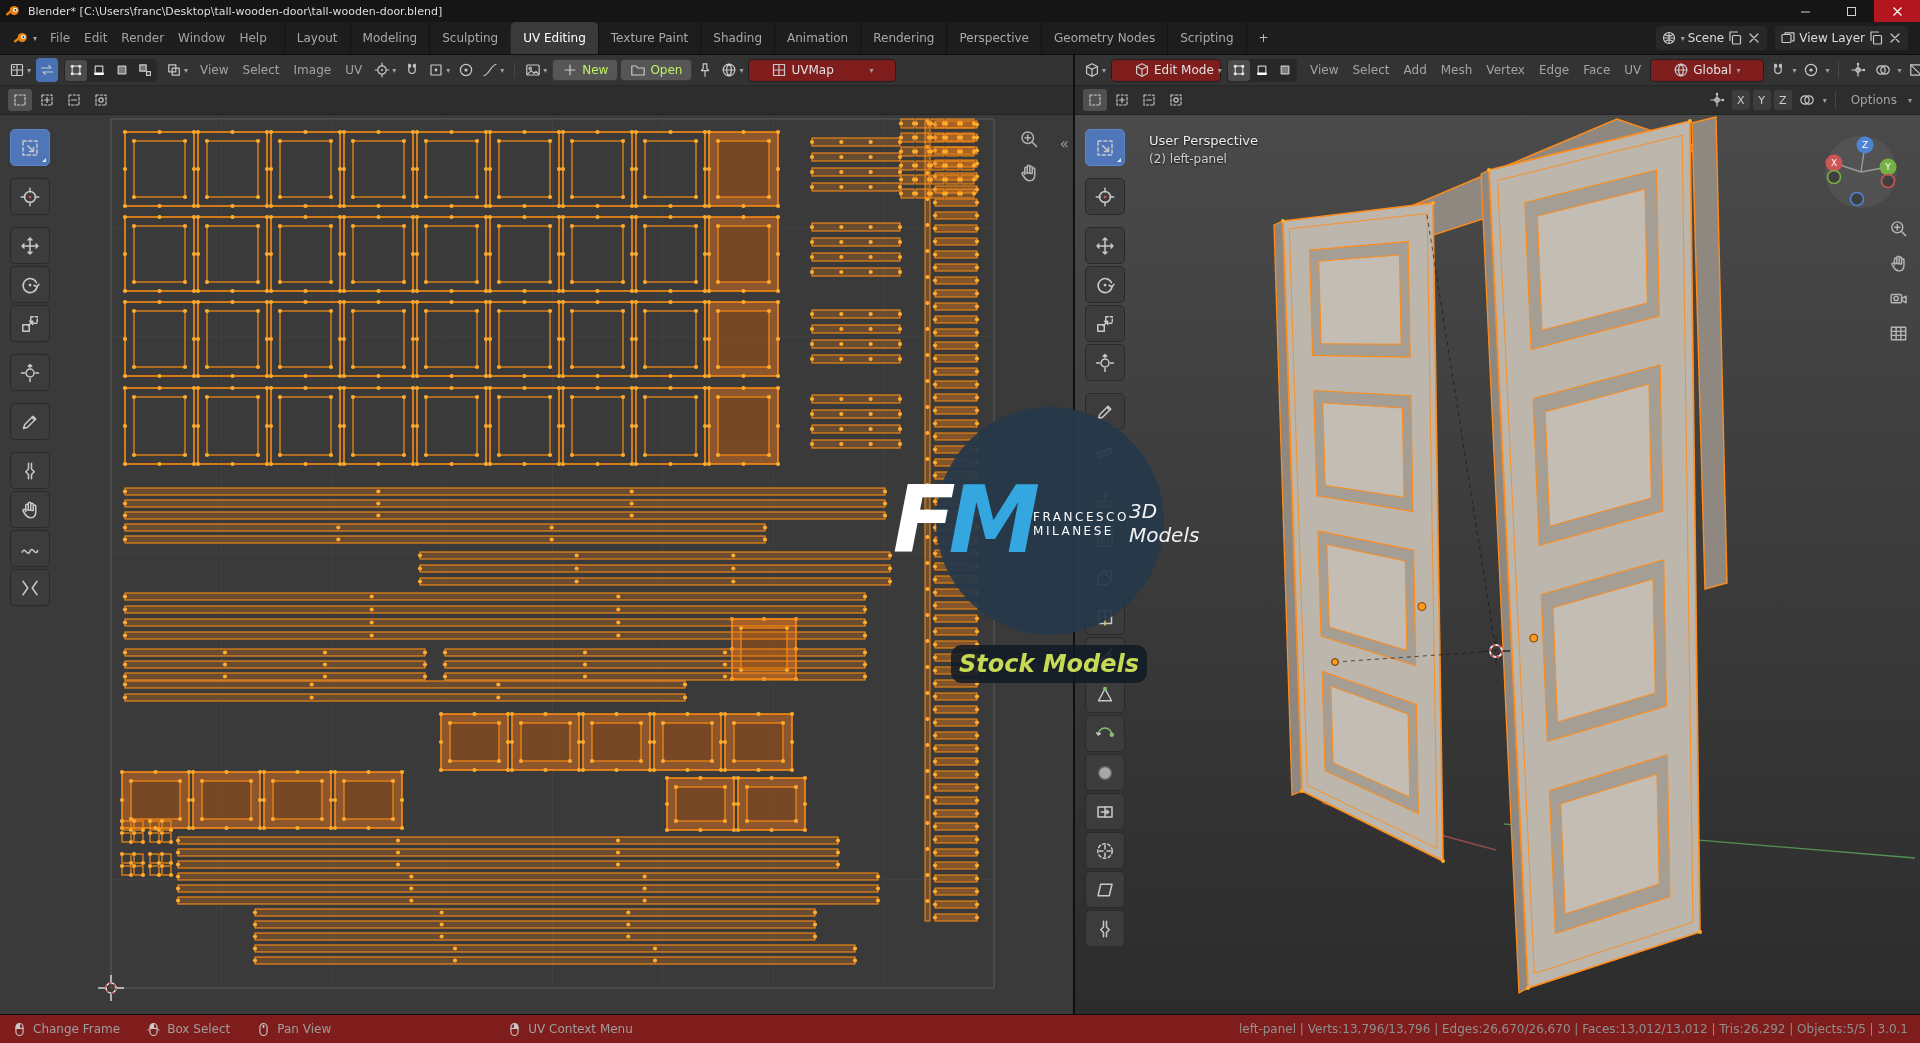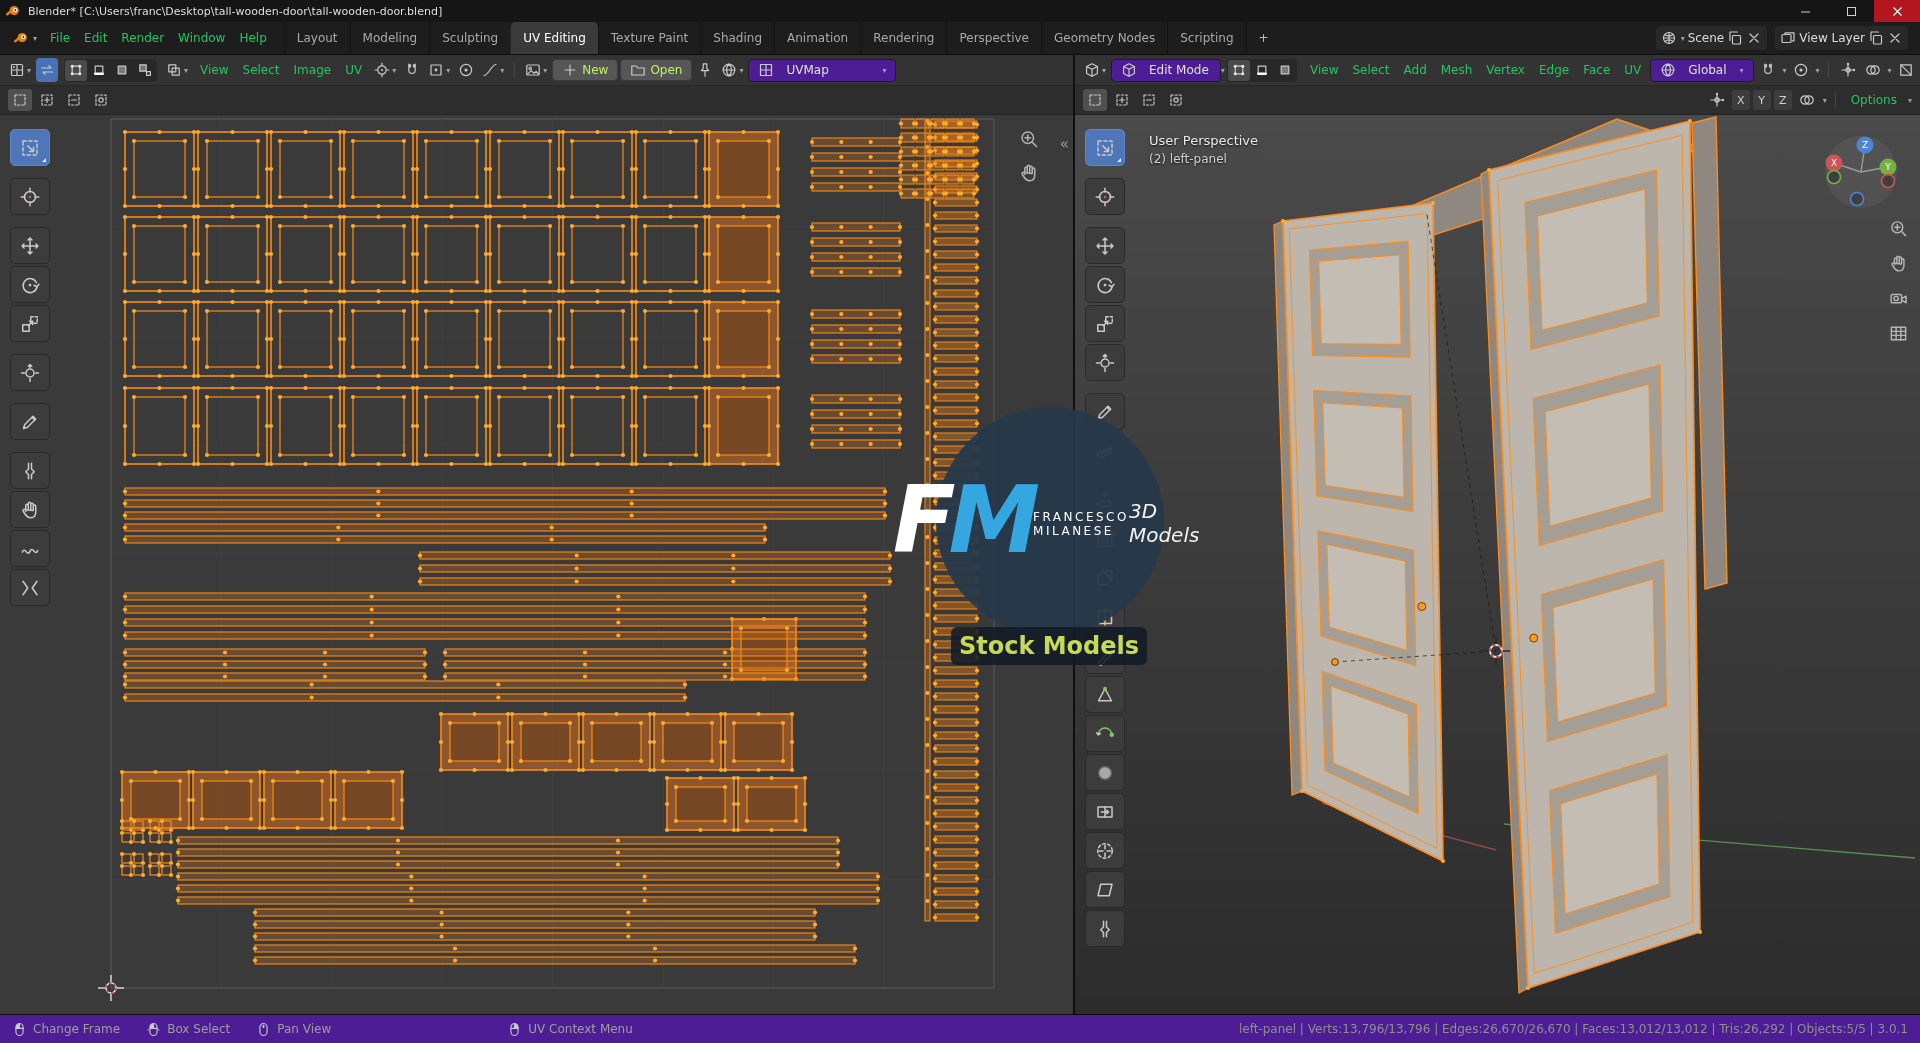--- a/index.html
+++ b/index.html
@@ -12,21 +12,21 @@
   .titlebar{height:22px;background:#151515;display:flex;align-items:center;padding-left:6px;color:#dedede;font-size:11px}
   .tb-logo{width:16px;height:16px;margin-right:6px}
   .winbtns{margin-left:auto;display:flex;height:22px}
   .winbtn{width:46px;height:22px;display:flex;align-items:center;justify-content:center;color:#cfcfcf}
   .winbtn.close{background:#b4161f;color:#fff}
 
   
   .topbar{height:33px;background:#1d1d1d;display:flex;align-items:center;padding:0 8px;border-bottom:1px solid #0e0e0e}
   .tb-app{display:flex;align-items:center;gap:2px;padding:0 6px;height:26px;border-radius:4px}
   .tb-menus{display:flex;align-items:center;margin-right:10px}
-  .menu{padding:0 7px;height:24px;line-height:24px;color:#22c55e;border-radius:4px;white-space:nowrap}
+  .menu{padding:0 7px;height:24px;line-height:24px;color:#a3a3a3;border-radius:4px;white-space:nowrap}
   .tb-tabs{display:flex;align-items:flex-start;height:33px}
   .wtab{height:32px;line-height:32px;padding:0 12px;color:#a9a9a9;font-size:12px;border-left:1px solid rgba(0,0,0,.35);white-space:nowrap}
   .wtab.active{background:#3a3a3a;color:#fff;border-radius:5px 5px 0 0}
   .wtab.plus{color:#bbb}
   .tb-right{margin-left:auto;display:flex;align-items:center;gap:8px;padding-right:4px}
   .tb-field{background:#282828;height:24px;border-radius:4px;display:flex;align-items:center;gap:3px;padding:0 5px;color:#dcdcdc}
   .fic{width:16px;height:16px;display:flex;align-items:center;justify-content:center}
   .caret{font-size:8px;color:#9f9f9f;margin-left:1px}
 
   
@@ -38,21 +38,21 @@
   .ed-h2{height:29px;background:#2d2d2d;border-bottom:1px solid #232323;display:flex;align-items:center;padding:0 8px;gap:3px;overflow:hidden;white-space:nowrap}
   .ed-body{flex:1;position:relative;overflow:hidden}
   .uv-body{background:#3a3a3a}
   .vp-body{background:linear-gradient(180deg,#4a4a4a 0%,#3e3e3e 40%,#2c2c2c 100%)}
 
   .ibtn{display:flex;align-items:center;height:24px;padding:0 3px;border-radius:4px;gap:1px}
   .ibtn.pressed{background:#4772b3}
   .modegrp{display:flex;background:#282828;border-radius:4px;padding:1px;gap:1px;margin:0 4px}
   .mbtn{width:22px;height:21px;display:flex;align-items:center;justify-content:center;border-radius:3px}
   .mbtn.pressed{background:#545f6e;background:#4b4b4b}
-  .hfield{background:#4c1d95;border:1px solid #1f1f1f;height:23px;border-radius:4px;display:flex;align-items:center;gap:12px;padding:0 9px;color:#e0e0e0}
+  .hfield{background:#7f1d1d;border:1px solid #1f1f1f;height:23px;border-radius:4px;display:flex;align-items:center;gap:4px;padding:0 22px;color:#e0e0e0}
   .hbtn{background:#565656;border:1px solid #3a3a3a;height:22px;border-radius:4px;display:flex;align-items:center;gap:4px;padding:0 9px;color:#bef264}
   .vsep{width:1px;height:16px;background:#474747;margin:0 5px}
   .sbtn{width:24px;height:22px;border-radius:3px;display:flex;align-items:center;justify-content:center}
   .sbtn.pressed{background:#505050}
   .axbtn{min-width:18px;height:20px;padding:0 4px;border-radius:3px;background:#3d3d3d;color:#cfcfcf;display:flex;align-items:center;justify-content:center;font-size:11px}
   .h2-right{margin-left:auto;display:flex;align-items:center;gap:3px}
 
   
   .vtoolbar{position:absolute;left:10px;top:14px;display:flex;flex-direction:column;z-index:5}
   .tbtn{width:40px;height:37px;background:#3c3c3c;border:1px solid #2a2a2a;border-radius:5px;margin-bottom:2px;display:flex;align-items:center;justify-content:center;position:relative}
@@ -67,24 +67,24 @@
   .vp-overlay{position:absolute;left:74px;top:18px;z-index:6;pointer-events:none;text-shadow:0 1px 2px rgba(0,0,0,.85)}
   .vp-overlay .l1{font-size:13px;color:#ececec}
   .vp-overlay .l2{font-size:12px;color:#d2d2d2;margin-top:4px}
 
   
   .wm-circle{position:absolute;left:936px;top:407px;width:228px;height:228px;border-radius:50%;background:rgba(38,56,74,.94);z-index:30;display:flex;align-items:center;justify-content:center;pointer-events:none}
   .wm-fm{font-size:92px;font-style:italic;font-weight:bold;line-height:.85;letter-spacing:-7px;margin-left:-8px}
   .wm-f{color:#ffffff}.wm-m{color:#35a7e0}
   .wm-name{font-size:12px;letter-spacing:2.5px;color:#ffffff;margin-top:6px}
   .wm-sub{font-size:20px;font-style:italic;color:#f2f2f2;margin-top:4px}
-  .wm-badge{position:absolute;left:951px;top:627px;width:196px;height:38px;background:rgba(17,27,37,.88);display:flex;align-items:center;justify-content:center;font-size:24px;font-weight:bold;color:#c8da55;z-index:30;pointer-events:none;border-radius:6px}
+  .wm-badge{position:absolute;left:951px;top:645px;width:196px;height:38px;background:rgba(17,27,37,.88);display:flex;align-items:center;justify-content:center;font-size:24px;font-weight:bold;font-style:italic;color:#c8da55;z-index:30;pointer-events:none;border-radius:11px}
 
   
-  .statusbar{position:absolute;left:0;right:0;bottom:0;height:29px;background:#4c1d95;border-top:1px solid #0d0d0d;display:flex;align-items:center;padding:0 12px;color:#9e9e9e}
+  .statusbar{position:absolute;left:0;right:0;bottom:0;height:29px;background:#7f1d1d;border-top:1px solid #0d0d0d;display:flex;align-items:center;padding:0 12px;color:#9e9e9e}
   .st-item{display:flex;align-items:center;gap:6px;margin-right:26px;white-space:nowrap}
   .st-item.far{margin-left:150px}
   .st-info{margin-left:auto;color:#8f8f8f;white-space:nowrap}
 </style>
 </head>
 <body>
 
 <div id="app">
 
   <div class="titlebar">

